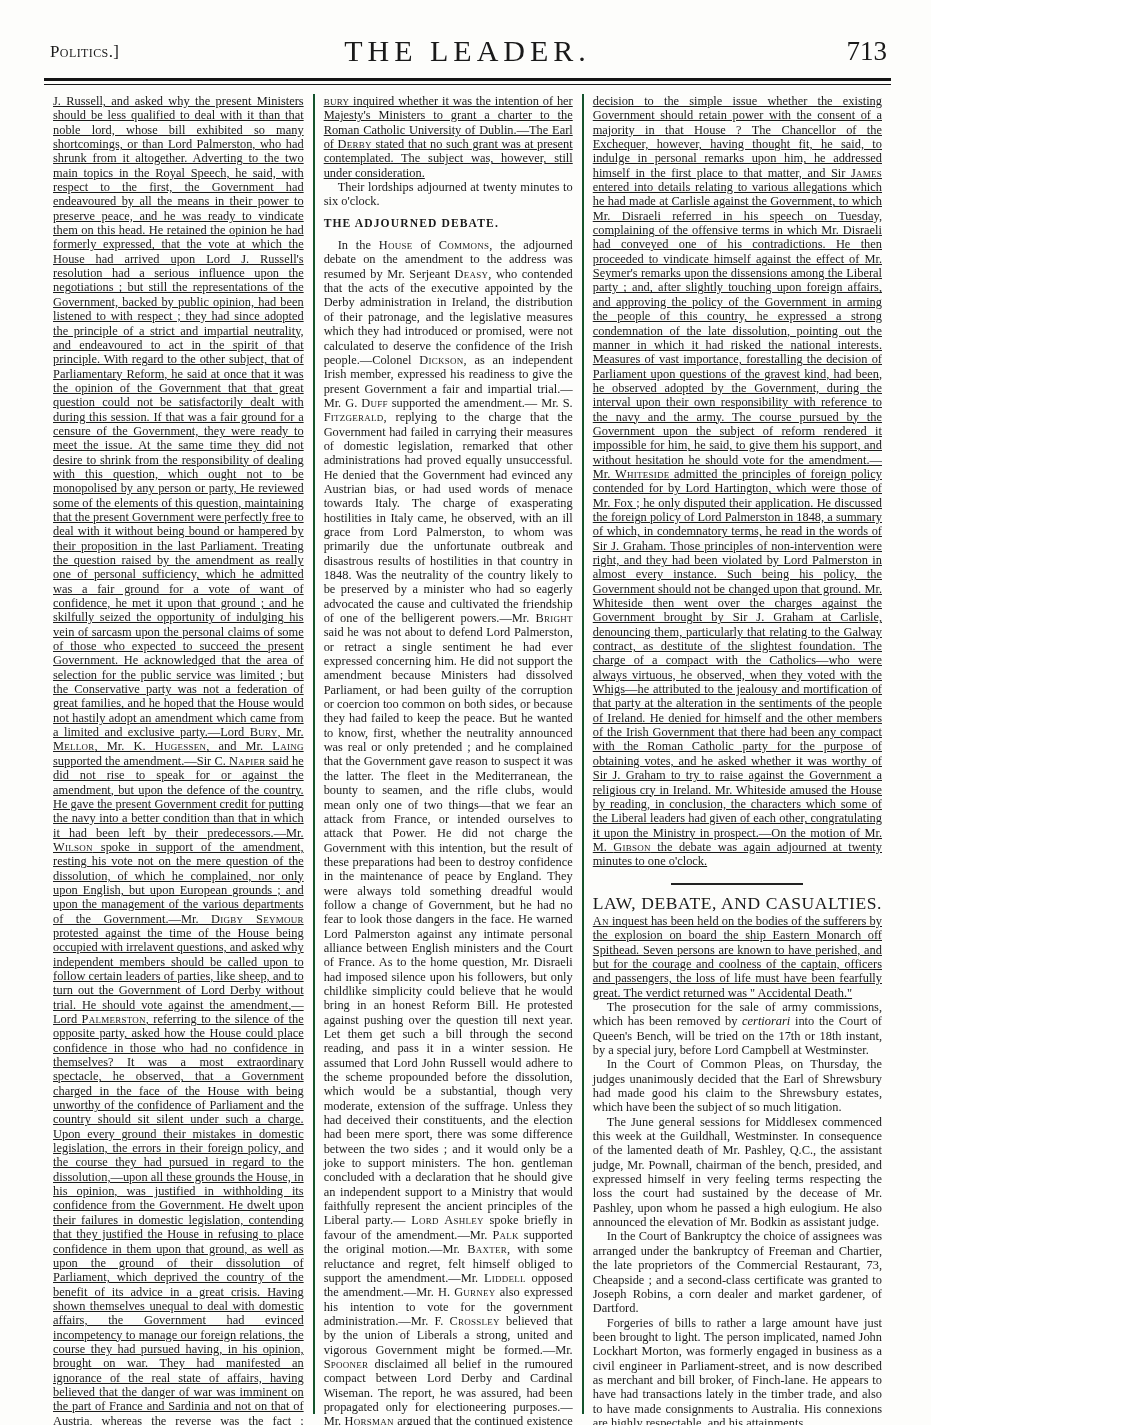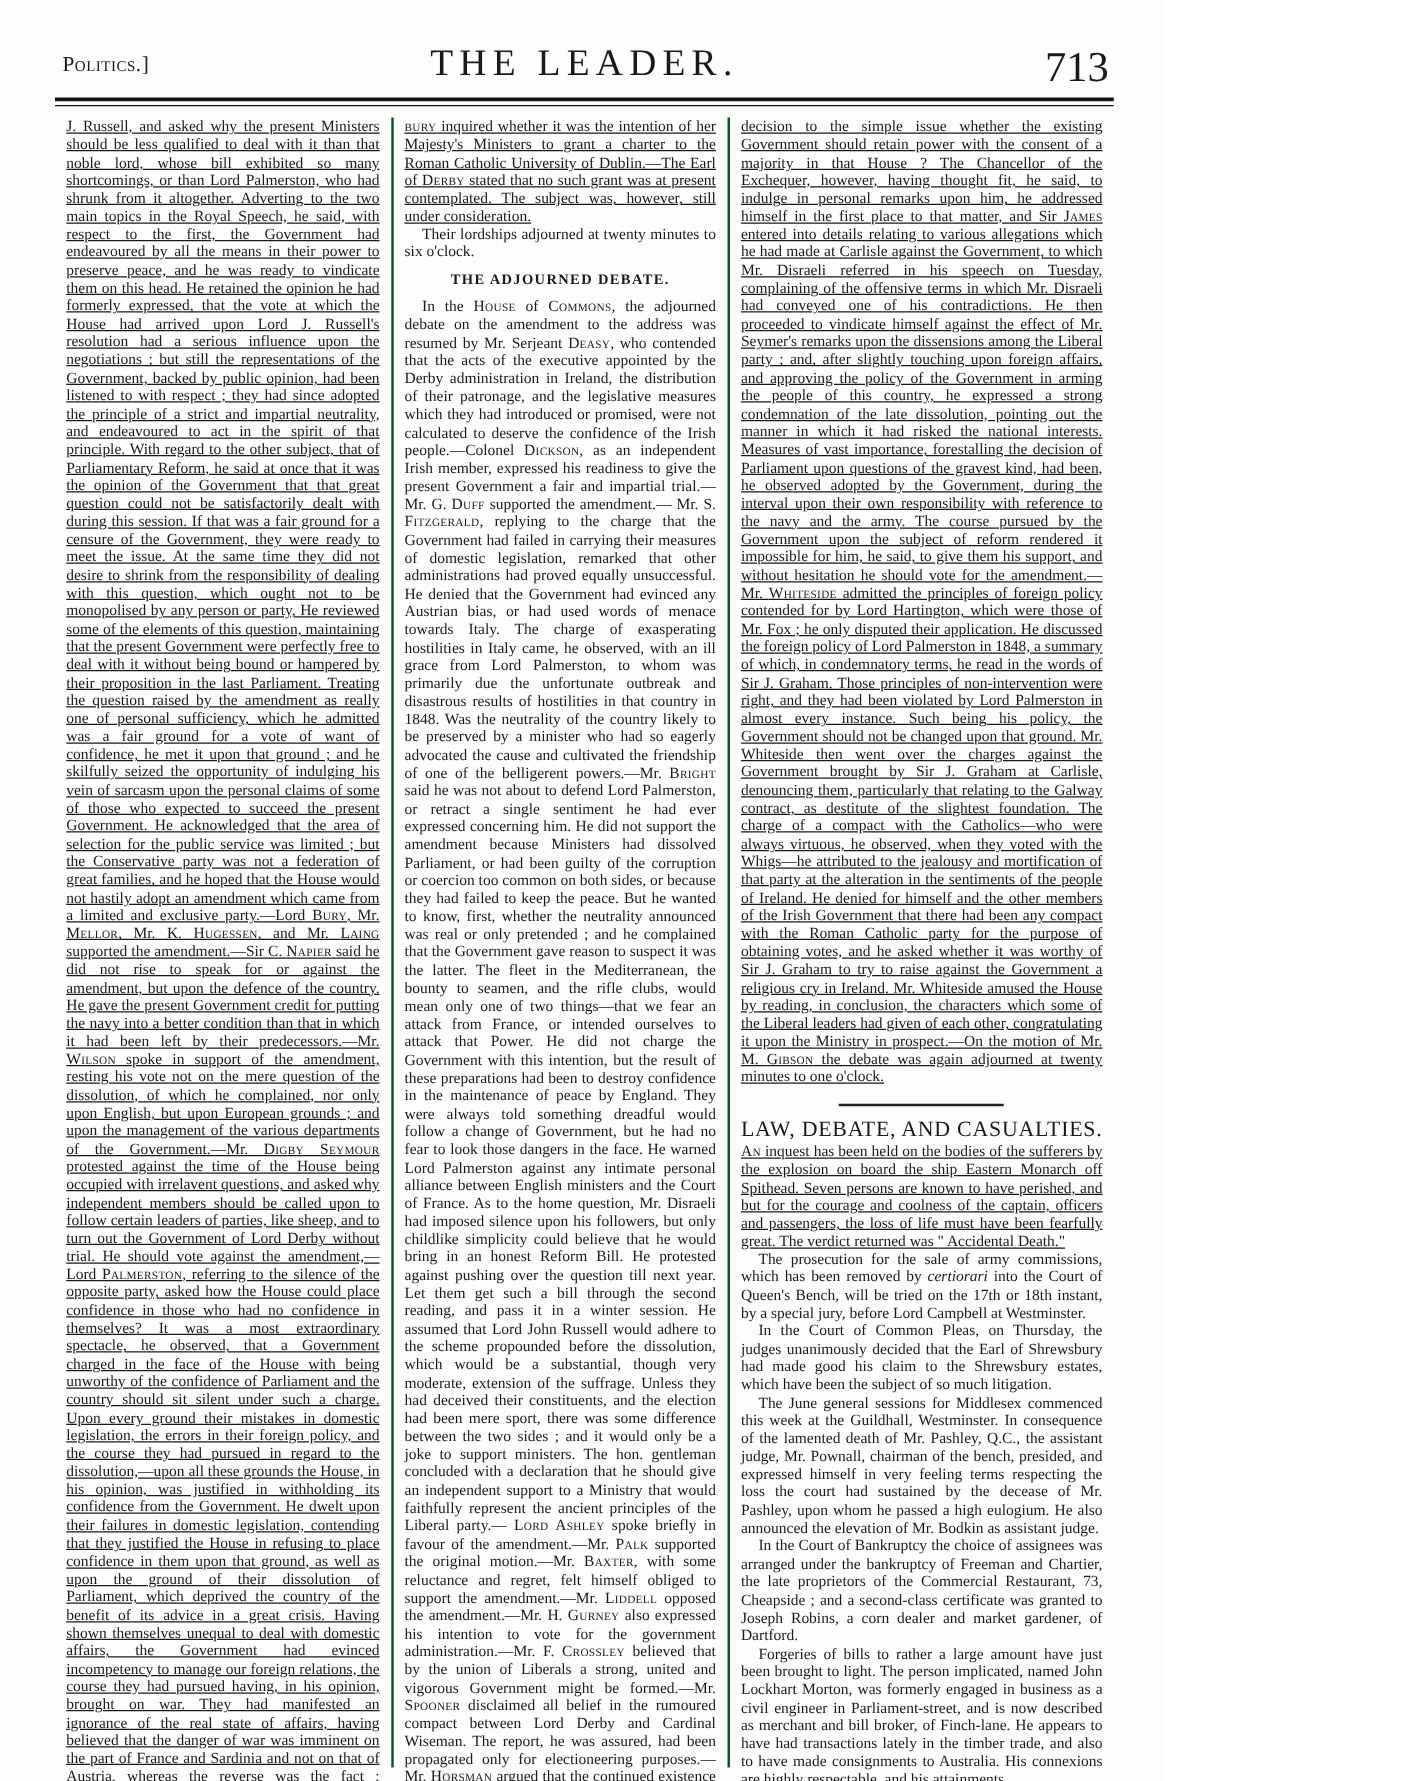--- a/index.html
+++ b/index.html
@@ -45,21 +45,21 @@
     top: 0;
     text-align: center;
     font-size: 30px;
     letter-spacing: 5px;
     font-weight: 400;
   }
   .masthead-right {
     position: absolute;
     right: 4px;
     top: 2px;
-    font-size: 34px;
+    font-size: 27px;
     letter-spacing: 0px;
   }
   .rule-double {
     margin-top: 2px;
     border-top: 3px solid #151515;
     border-bottom: 1px solid #151515;
     height: 3px;
     box-sizing: content-box;
   }
 
@@ -94,21 +94,20 @@
 
   
   .sc {
     font-variant: small-caps;
     letter-spacing: .25px;
   }
   .it { font-style: italic; }
 
   
   .sub-head {
-    text-align: center;
     font-size: 11.6px;
     font-variant: small-caps;
     font-weight: 700;
     letter-spacing: 1.1px;
     margin: 8px 0 7px 0;
   }
   .section-head {
     text-align: center;
     font-size: 17.5px;
     letter-spacing: .6px;

